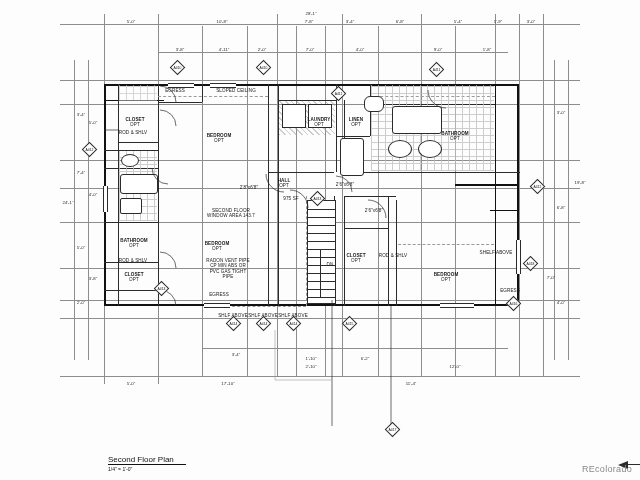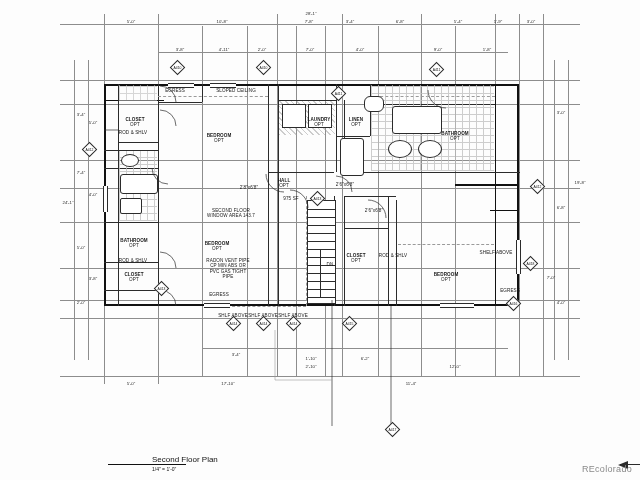--- a/index.html
+++ b/index.html
@@ -18,21 +18,21 @@
      repeating-linear-gradient(0deg,#bdbdbd 0 1px,rgba(0,0,0,0) 1px 7px),
      repeating-linear-gradient(90deg,#bdbdbd 0 1px,rgba(0,0,0,0) 1px 7px);}
   .txt{position:absolute;color:#1a1a1a;font-size:4.6px;line-height:5.4px;letter-spacing:.1px;white-space:pre;}
   .txt.c{text-align:center;transform:translateX(-50%);}
   .txt.b{font-weight:bold;}
   .dimtxt{position:absolute;color:#2a2a2a;font-size:4.3px;white-space:pre;transform:translateX(-50%);}
   .diam{position:absolute;width:9px;height:9px;border:1px solid #2b2b2b;background:#fff;transform:rotate(45deg);}
   .diam span{position:absolute;left:50%;top:50%;transform:translate(-50%,-50%) rotate(-45deg);font-size:3.4px;color:#111;white-space:nowrap;}
   .stair{position:absolute;}
   .stair i{position:absolute;left:0;right:0;height:1px;background:#2b2b2b;}
-  .title{position:absolute;color:#111;margin-left:44px;}
+  .title{position:absolute;color:#111;}
   #title-name{font-size:8px;left:108px;top:455px;}
   #title-scale{font-size:5px;left:108px;top:466px;}
   #wm{position:absolute;right:8px;bottom:6px;font-size:9px;color:#8a8a8a;letter-spacing:.3px;}
   .northwrap{position:absolute;right:20px;bottom:22px;}
   .northwrap .nl{position:absolute;width:34px;height:1px;background:#2b2b2b;top:6px;left:0;}
   .tub{position:absolute;border:1px solid #2b2b2b;border-radius:3px;background:#fff;}
   .fix{position:absolute;border:1px solid #2b2b2b;background:#fff;}
   .oval{position:absolute;border:1px solid #2b2b2b;border-radius:50%;background:#fff;}
   .arrowline{position:absolute;height:1px;background:#2b2b2b;}
 </style>

